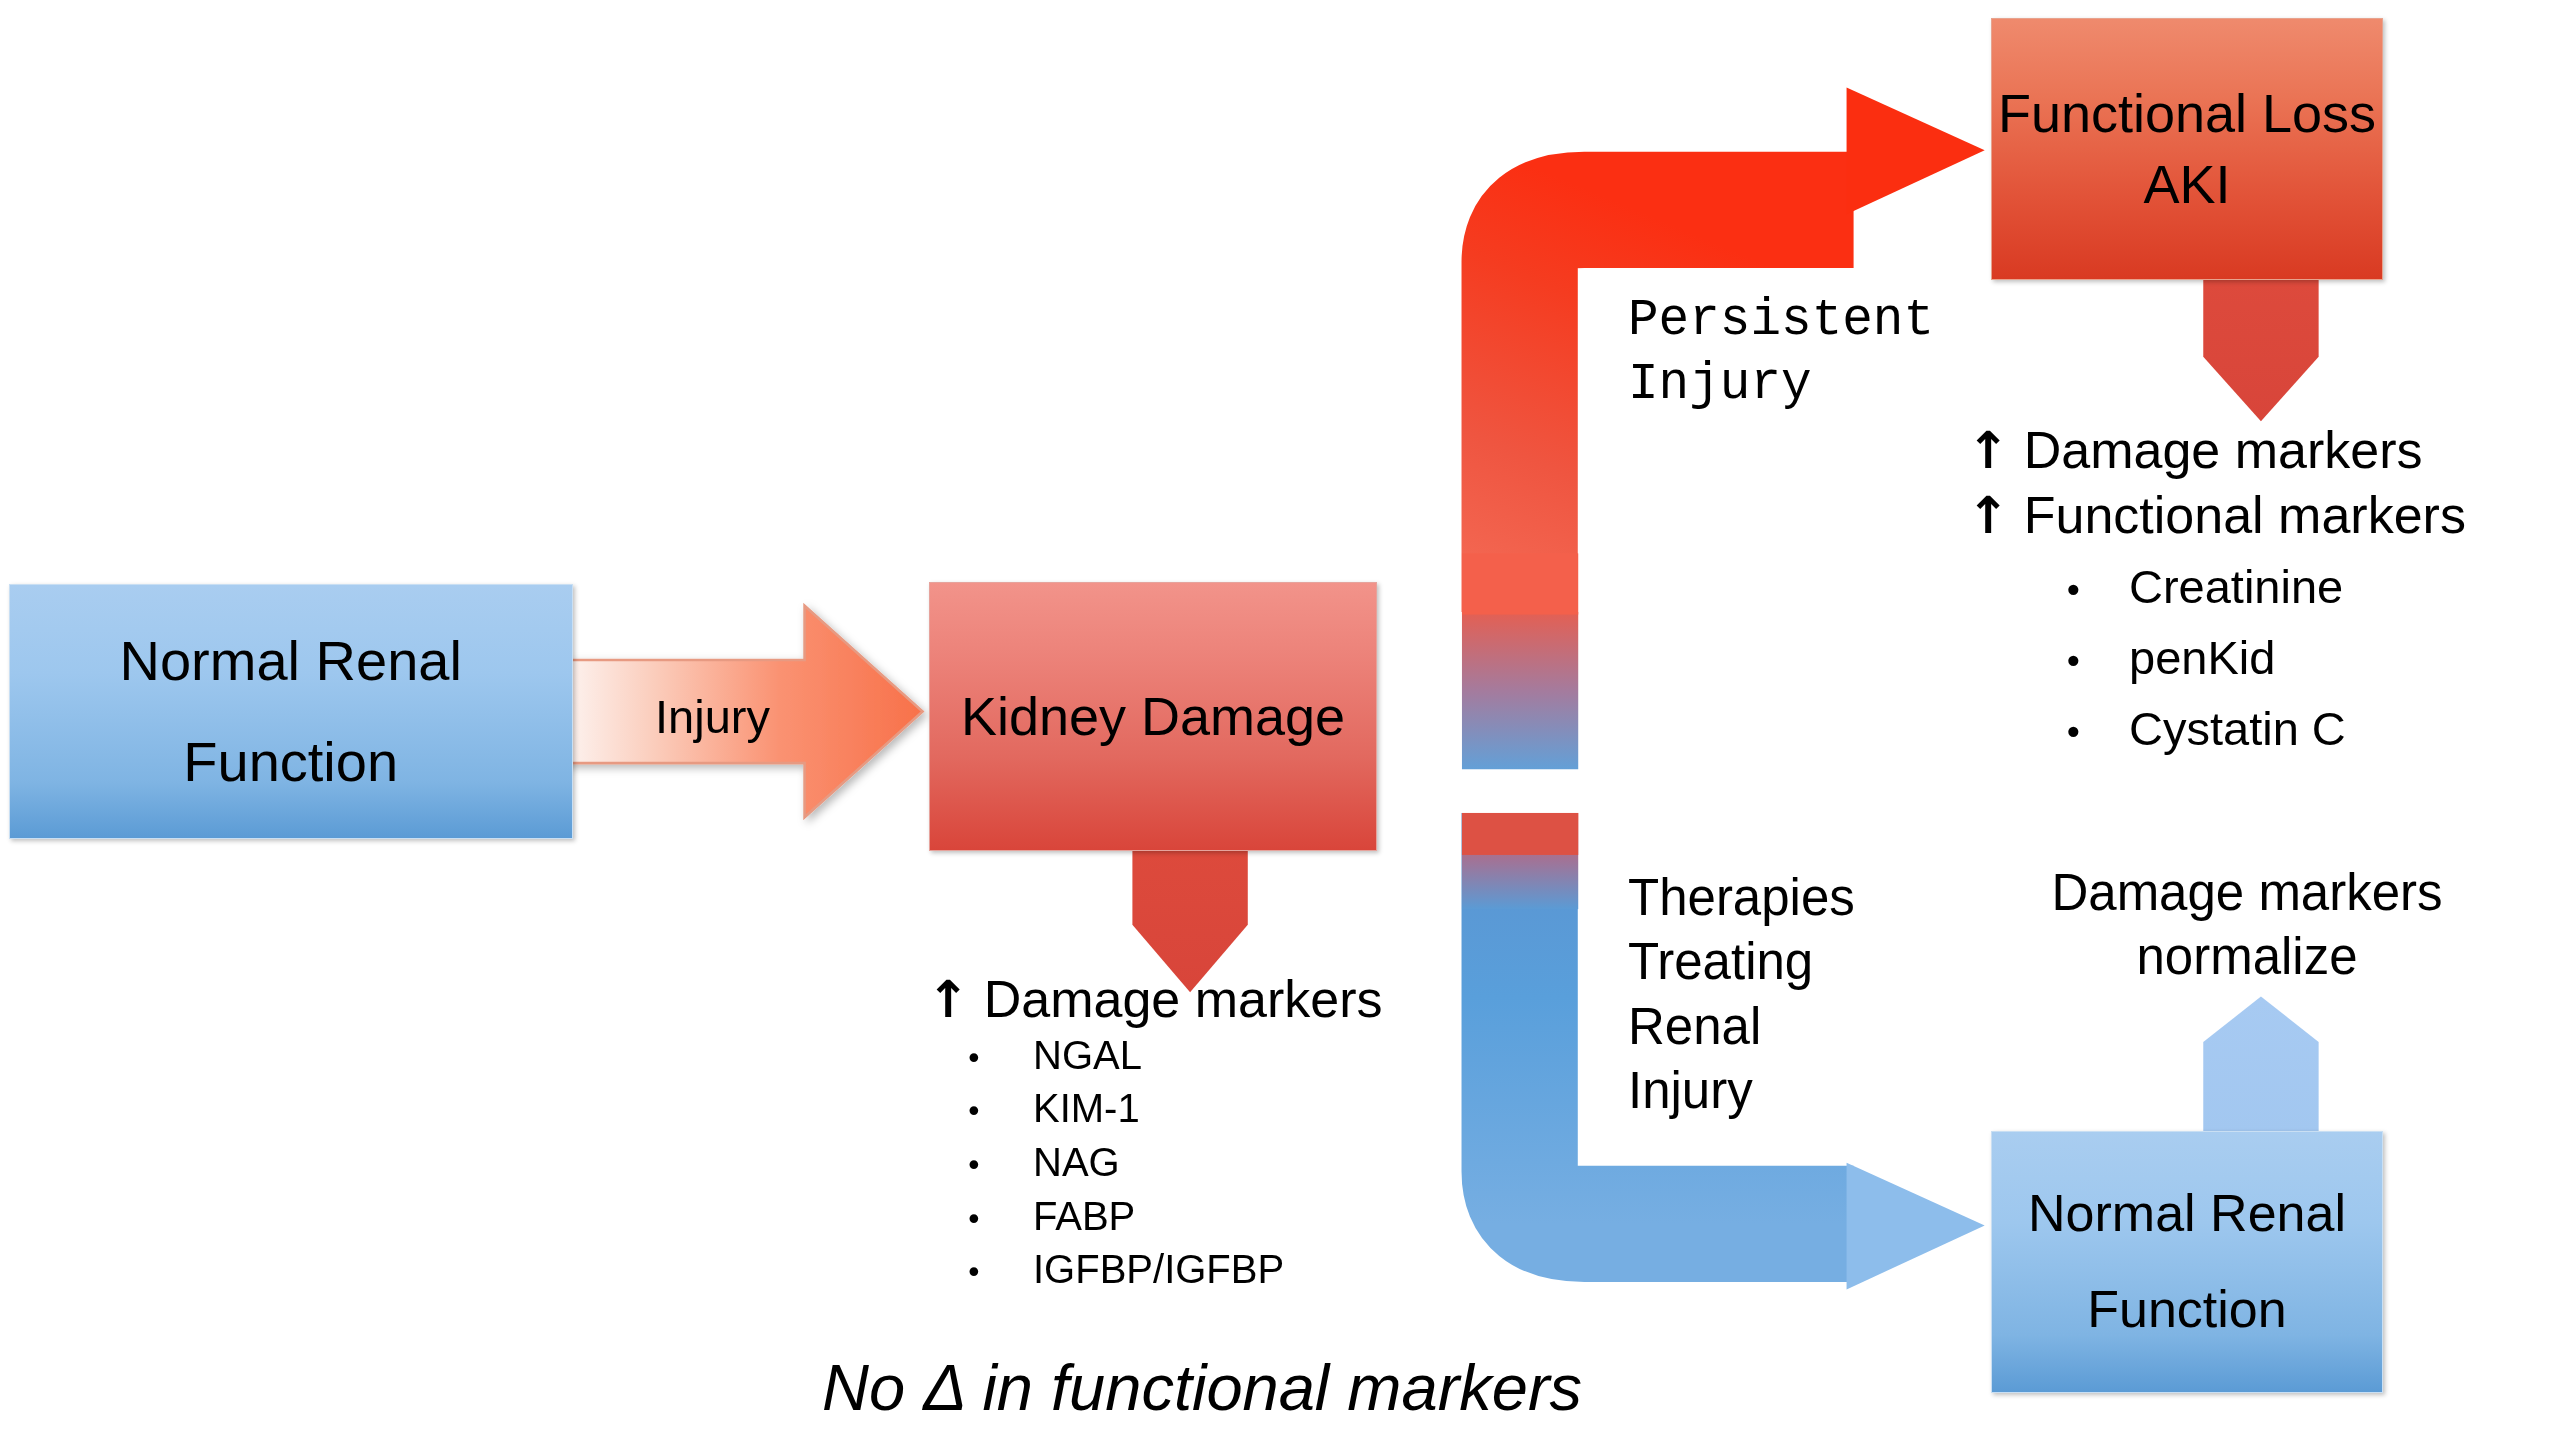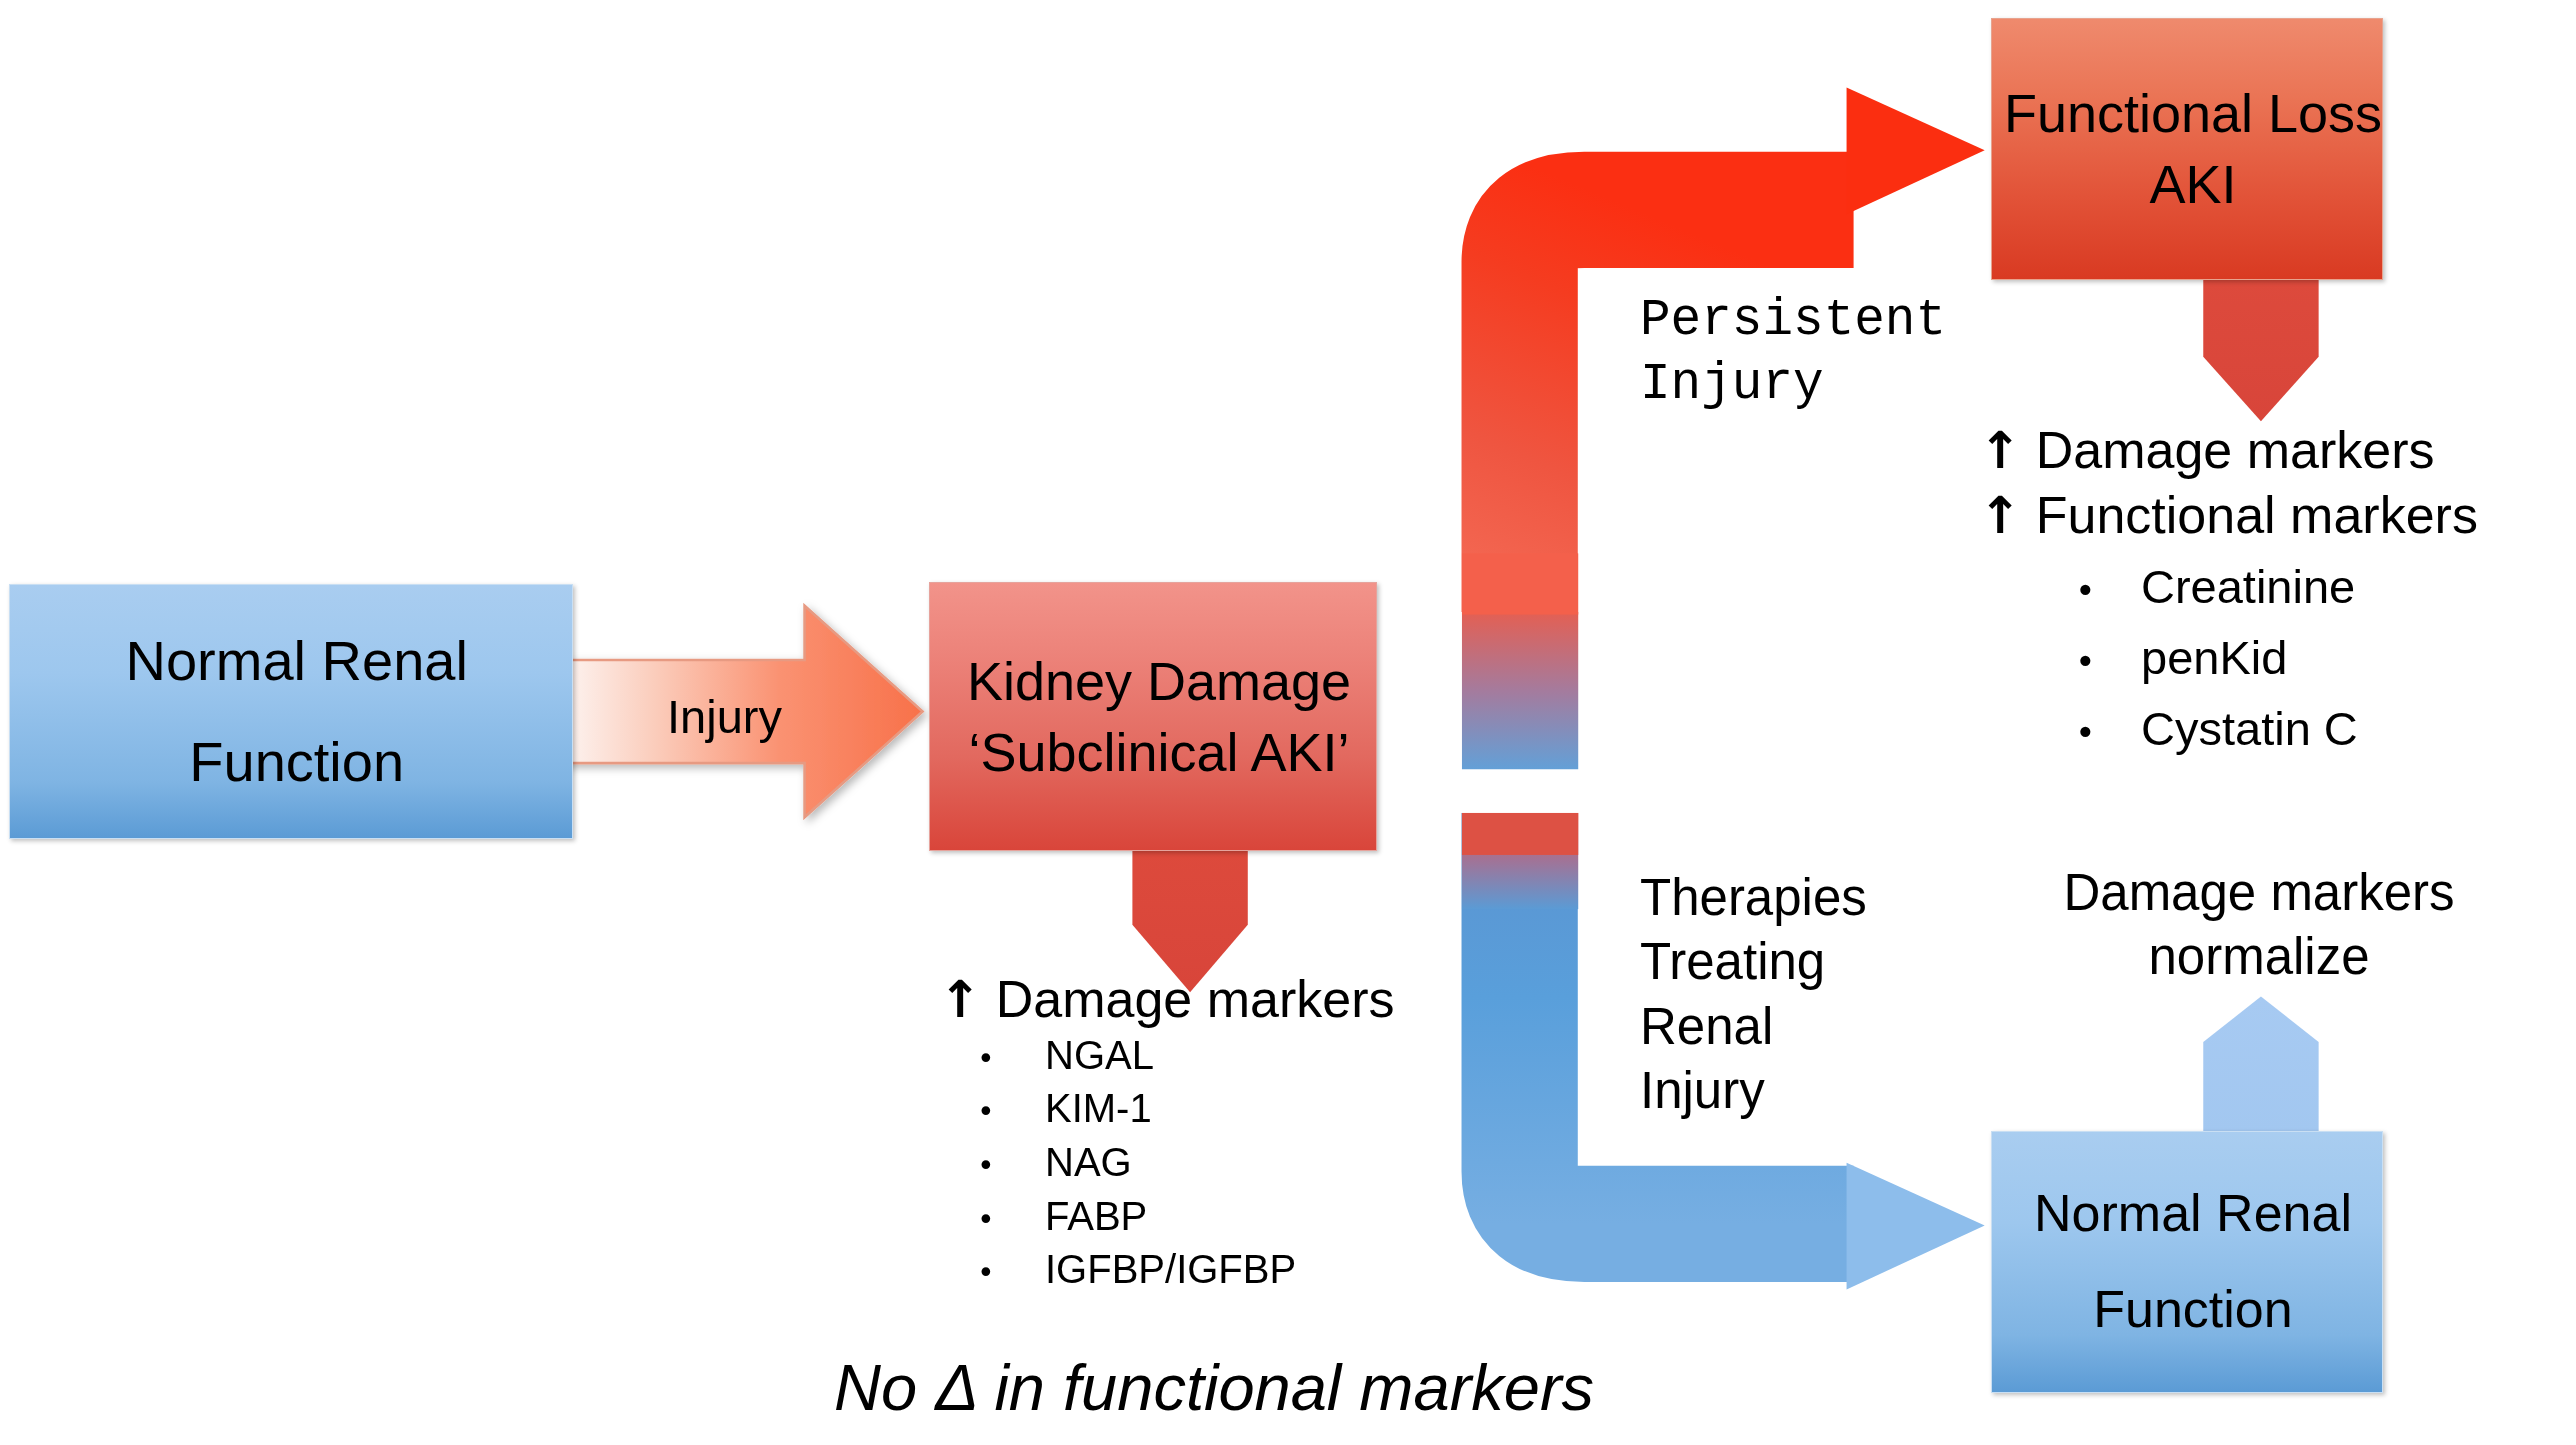--- a/index.html
+++ b/index.html
@@ -10,21 +10,21 @@
   body {
     font-family: "Liberation Sans", sans-serif;
   }
   #stage {
     position: relative;
     width: 2576px;
     height: 1445px;
     background: #ffffff;
     overflow: hidden;
   }
-  .abs { position: absolute; padding-left: 12px; }
+  .abs { position: absolute; }
 
   
   .box {
     box-sizing: border-box;
     display: flex;
     flex-direction: column;
     align-items: center;
     justify-content: center;
     text-align: center;
     color: #000000;
@@ -193,21 +193,20 @@
 
   <div class="abs box box-blue" style="left:8.7px; top:584px; width:564px; height:255px; font-size:56px;">
     <span class="box-line">Normal Renal</span>
     <span class="box-line">Function</span>
   </div>
 
   <div class="abs txt" style="left:612px; top:687px; width:201px; font-size:47px; text-align:center;">Injury</div>
 
   <div class="abs box box-red" style="left:929px; top:582px; width:448px; height:269px; font-size:54px;">
     <span class="box-line">Kidney Damage</span>
-    <span class="box-line">‘Subclinical AKI’</span>
   </div>
 
   <div class="abs box box-red-deep" style="left:1991px; top:17.5px; width:392px; height:262px; font-size:54px;">
     <span class="box-line">Functional Loss</span>
     <span class="box-line">AKI</span>
   </div>
 
   <div class="abs box box-blue" style="left:1991px; top:1131px; width:392px; height:262px; font-size:52px;">
     <span class="box-line">Normal Renal</span>
     <span class="box-line">Function</span>

